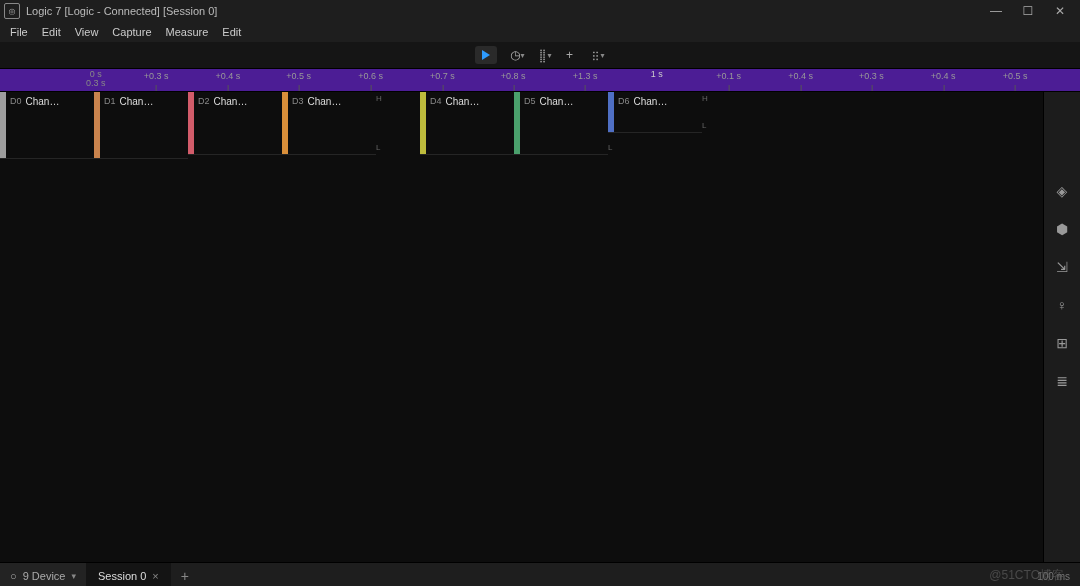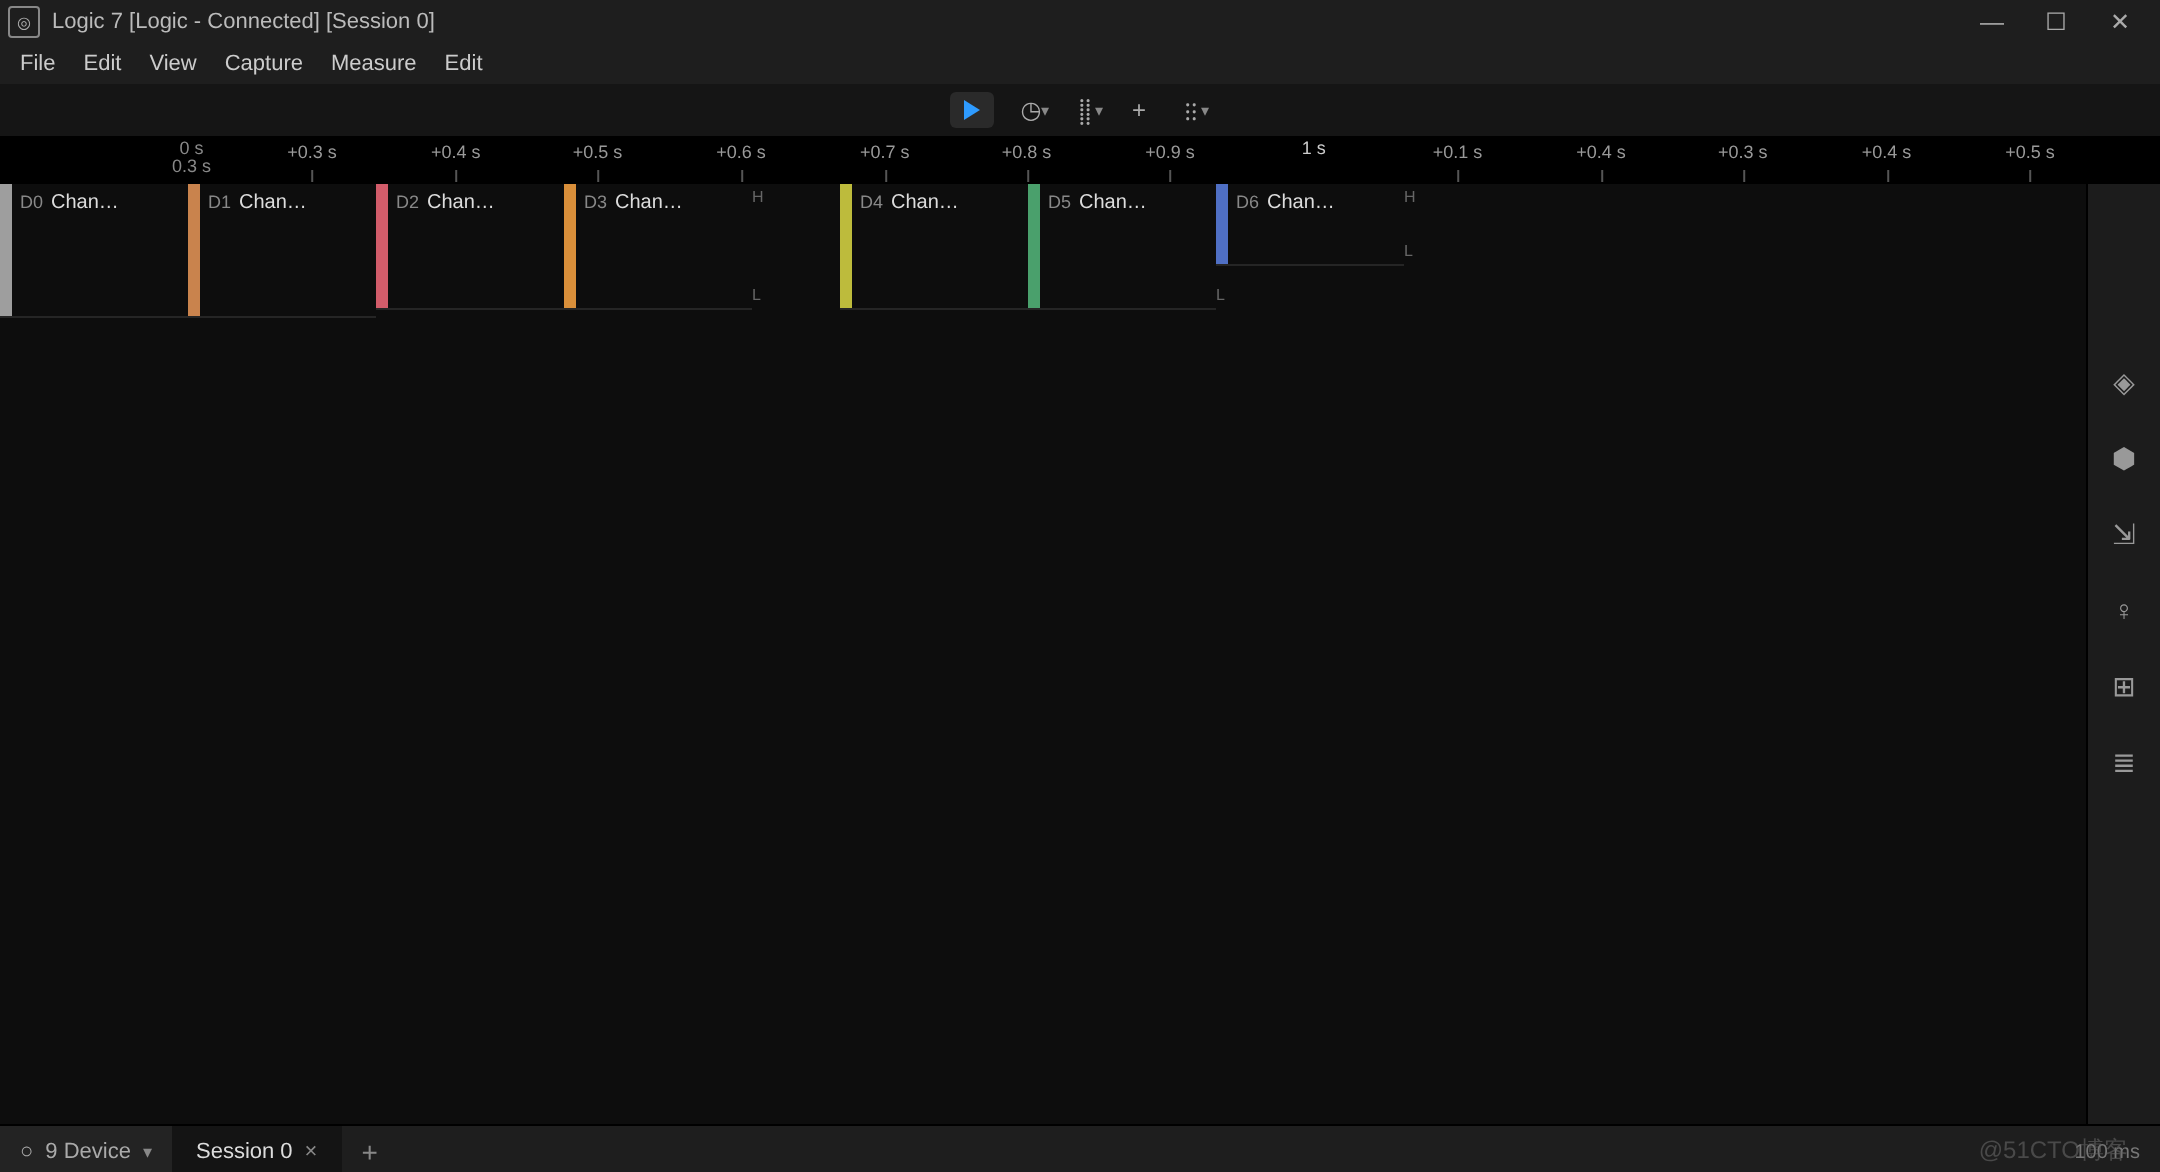--- a/index.html
+++ b/index.html
@@ -8,21 +8,21 @@
 .titlebar .spacer{flex:1}
 .titlebar .winbtn{width:32px;height:22px;display:flex;align-items:center;justify-content:center;color:#aaa;font-size:12px}
 .menubar{height:20px;background:#1e1e1e;display:flex;align-items:center;padding:0 4px;color:#ccc;font-size:11px;gap:2px}
 .menubar span{padding:2px 6px}
 .toolbar{height:26px;background:#151515;display:flex;align-items:center;justify-content:center;gap:16px;border-bottom:1px solid #000}
 .toolbar .group{display:flex;align-items:center;gap:10px;color:#888;font-size:13px}
 .playbtn{width:22px;height:18px;background:#2a2a2a;border-radius:3px;display:flex;align-items:center;justify-content:center}
 .play-tri{width:0;height:0;border-left:8px solid #2e9bff;border-top:5px solid transparent;border-bottom:5px solid transparent}
 .tbicon{width:16px;height:16px;display:flex;align-items:center;justify-content:center;color:#aaa;font-size:12px}
 .caret{font-size:8px;color:#888;margin-left:-4px}
-.timeline{height:22px;background:#000000;display:flex;align-items:flex-start;position:relative;padding-left:96px;font-size:9px;color:#999;border-bottom:1px solid #000}
+.timeline{height:22px;background:#4c1d95;display:flex;align-items:flex-start;position:relative;padding-left:96px;font-size:9px;color:#999;border-bottom:1px solid #000}
 .timeline .origin{position:absolute;left:86px;top:1px;color:#888;text-align:center;line-height:9px}
 .timeline .ticks{position:relative;flex:1;height:22px}
 .timeline .tick{position:absolute;top:2px;transform:translateX(-50%);white-space:nowrap}
 .timeline .tick::after{content:"";position:absolute;left:50%;top:14px;width:1px;height:6px;background:#555}
 .timeline .marker{position:absolute;top:0;color:#ccc;font-size:9px;transform:translateX(-50%)}
 .workspace{display:flex;height:calc(100% - 22px - 20px - 26px - 22px - 26px);background:#0d0d0d}
 .channels{flex:1;display:flex;flex-direction:row;overflow:hidden}
 .channel{display:flex;border-bottom:1px solid #252525;position:relative}
 .ch-side{width:6px}
 .ch-label{width:80px;display:flex;align-items:flex-start;padding:4px 4px;gap:4px;font-size:10px;color:#ccc;z-index:2}
@@ -95,21 +95,21 @@
     <div>0 s</div>
     <div>0.3 s</div>
   </div>
   <div class="ticks" id="ticks">
       <div class="tick" style="left: 6.1%;">+0.3 s</div>
       <div class="tick" style="left: 13.4%;">+0.4 s</div>
       <div class="tick" style="left: 20.6%;">+0.5 s</div>
       <div class="tick" style="left: 27.9%;">+0.6 s</div>
       <div class="tick" style="left: 35.2%;">+0.7 s</div>
       <div class="tick" style="left: 42.4%;">+0.8 s</div>
-      <div class="tick" style="left: 49.7%;">+0.9 s</div>
+      <div class="tick" style="left: 49.7%;">+1.3 s</div>
       <div class="tick" style="left: 64.3%;">+0.1 s</div>
       <div class="tick" style="left: 71.6%;">+0.4 s</div>
       <div class="tick" style="left: 78.8%;">+0.3 s</div>
       <div class="tick" style="left: 86.1%;">+0.4 s</div>
       <div class="tick" style="left: 93.4%;">+0.5 s</div>
       <div class="marker" style="left: 57%;">1 s</div>
     </div>
 </div>
 
 <div class="workspace">

